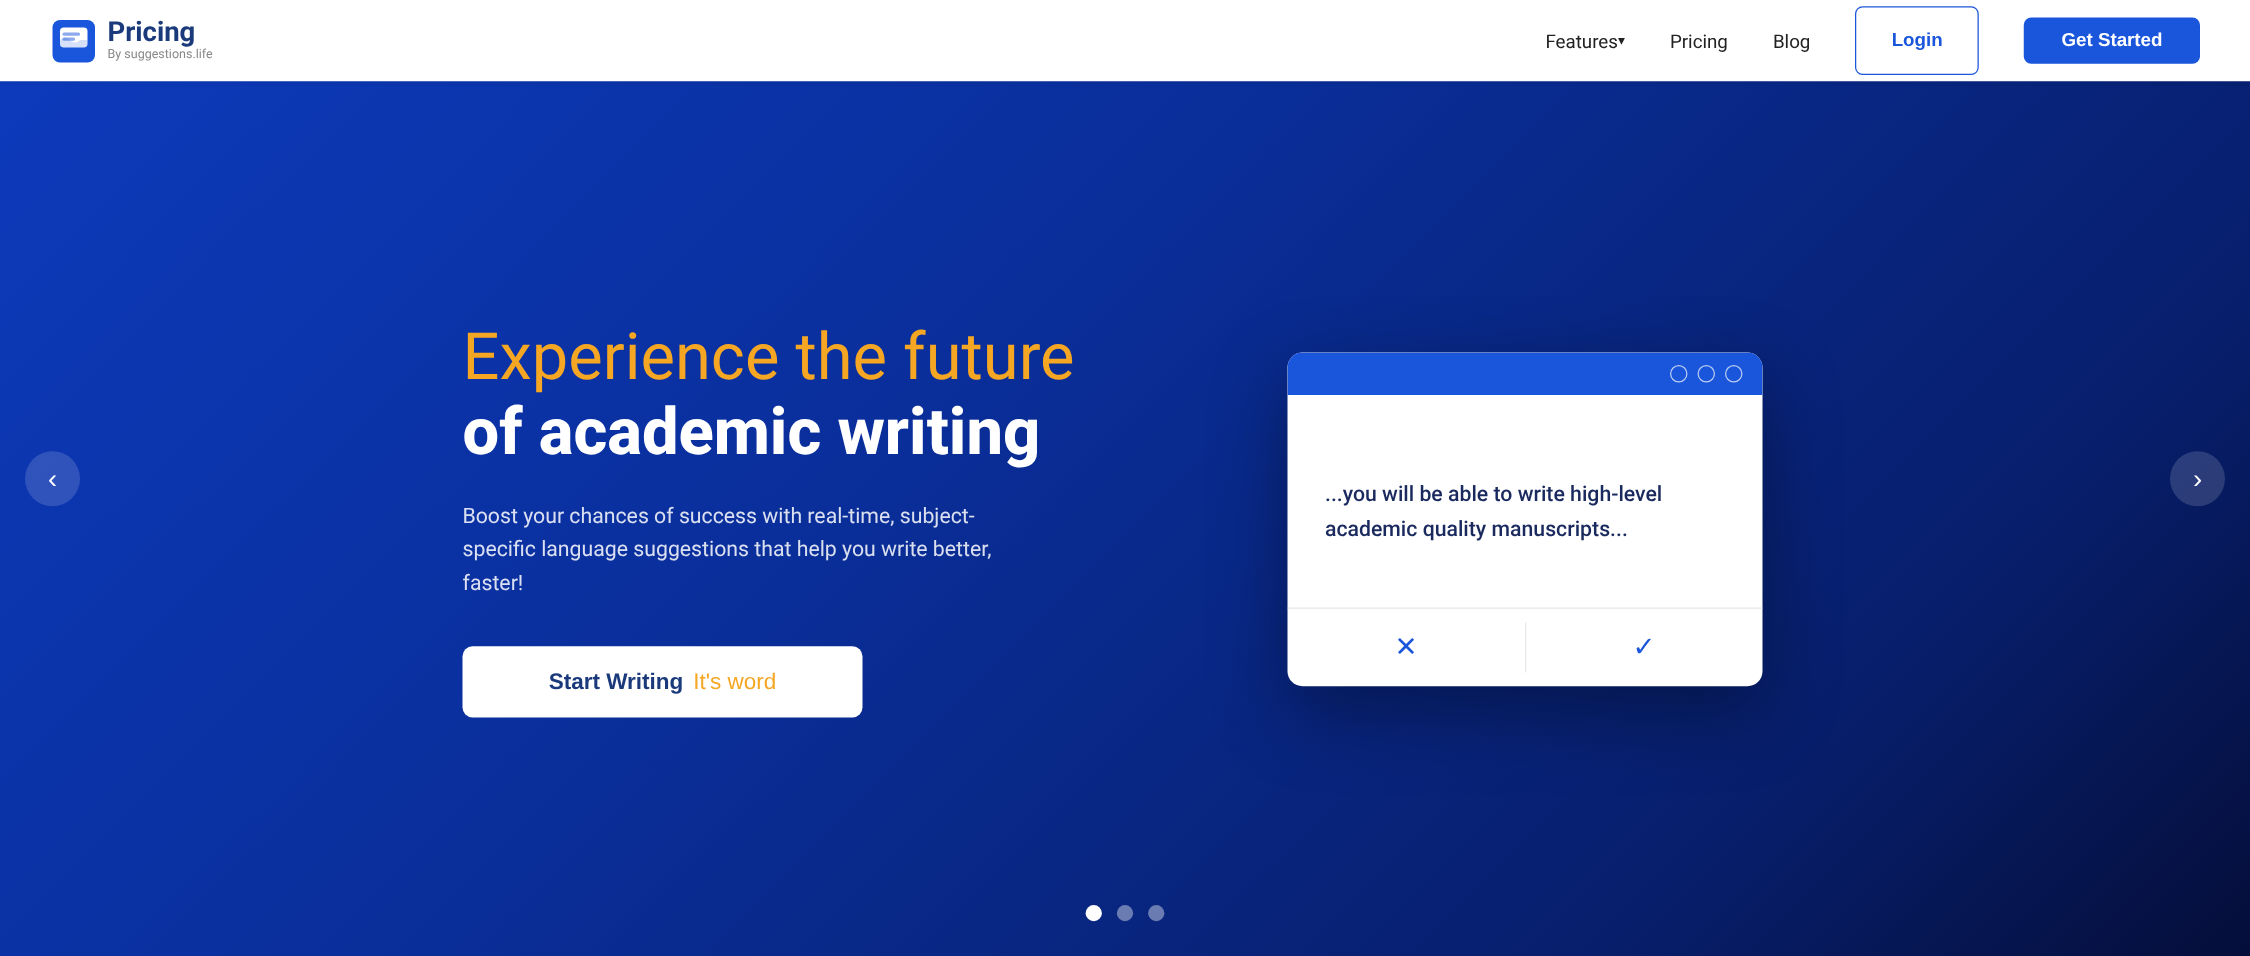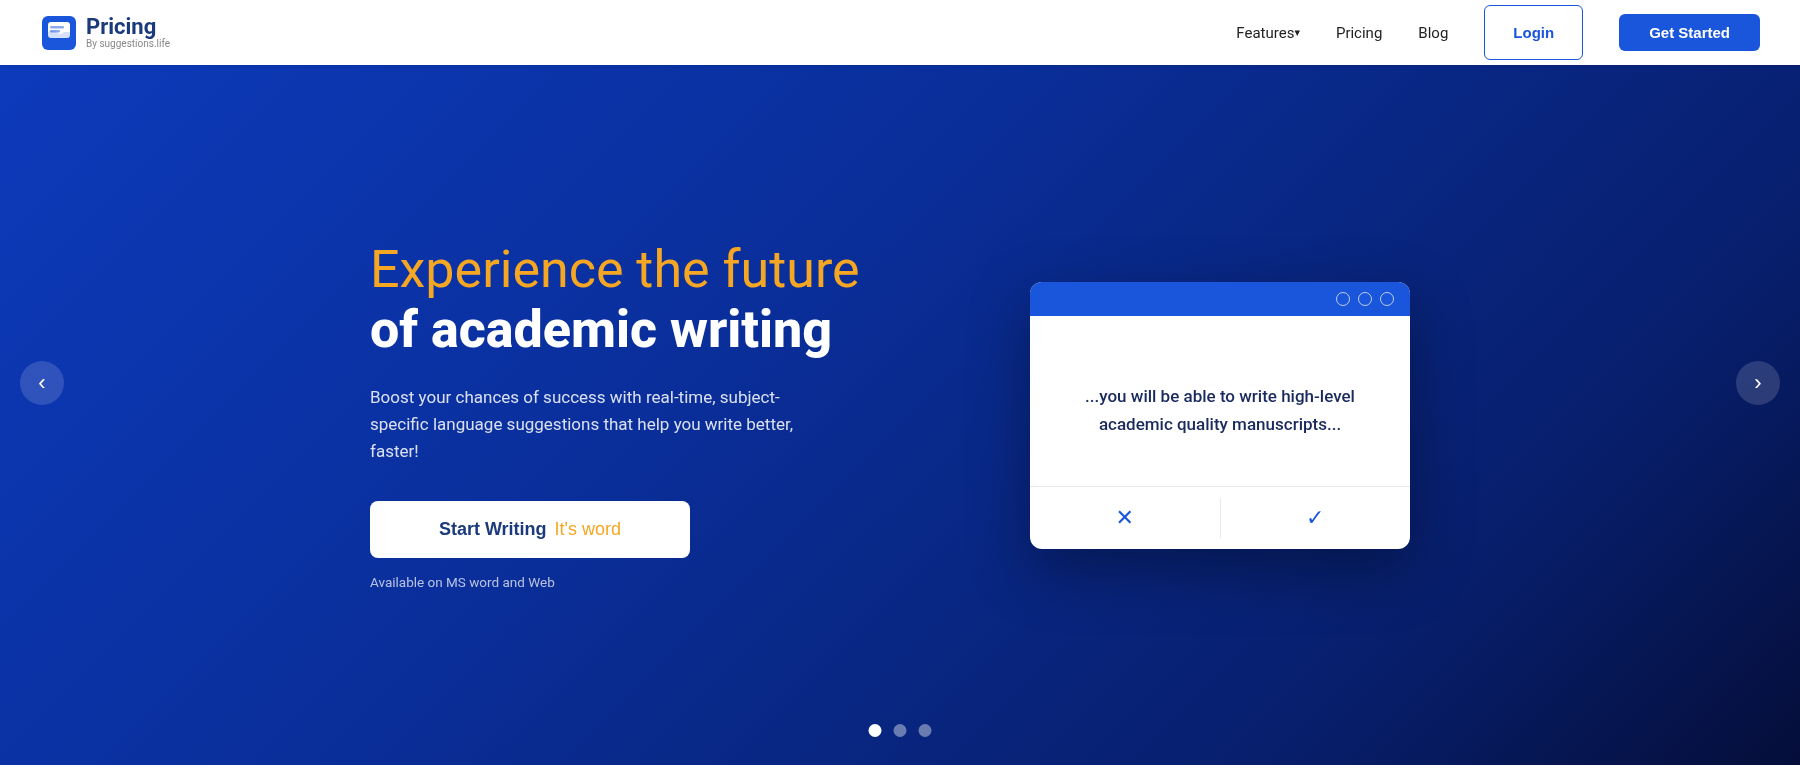--- a/index.html
+++ b/index.html
@@ -118,21 +118,21 @@
       border: 1.5px solid rgba(255,255,255,0.7);
       display: inline-block;
     }
     .card-body {
       padding: 40px 30px 20px;
       min-height: 170px;
       display: flex; align-items: center; justify-content: center;
     }
     .card-quote {
       font-size: 17px; color: #1a2a5e; font-weight: 500;
-      text-align: center; line-height: 1.6;
+      line-height: 1.6;
     }
     .card-footer {
       display: flex; align-items: center;
       border-top: 1px solid #e8e8e8;
     }
     .card-btn {
       flex: 1; padding: 18px 0;
       display: flex; align-items: center; justify-content: center;
       cursor: pointer; font-size: 22px;
       border: none; background: transparent;
@@ -213,21 +213,20 @@
     <div class="hero-left">
       <div class="hero-title-yellow">Experience the future</div>
       <div class="hero-title-white">of academic writing</div>
       <p class="hero-subtitle">Boost your chances of success with real-time, subject-specific language suggestions that help you write better, faster!</p>
 
       <button class="hero-cta-btn">
         <span class="cta-bold">Start Writing</span>
         <span class="cta-light">It's word</span>
       </button>
 
-      <p class="hero-available">Available on MS word and Web</p>
     </div>
 
     <div class="hero-right">
       <div class="preview-card">
         <div class="card-titlebar">
           <span class="window-btn"></span>
           <span class="window-btn"></span>
           <span class="window-btn"></span>
         </div>
         <div class="card-body">

